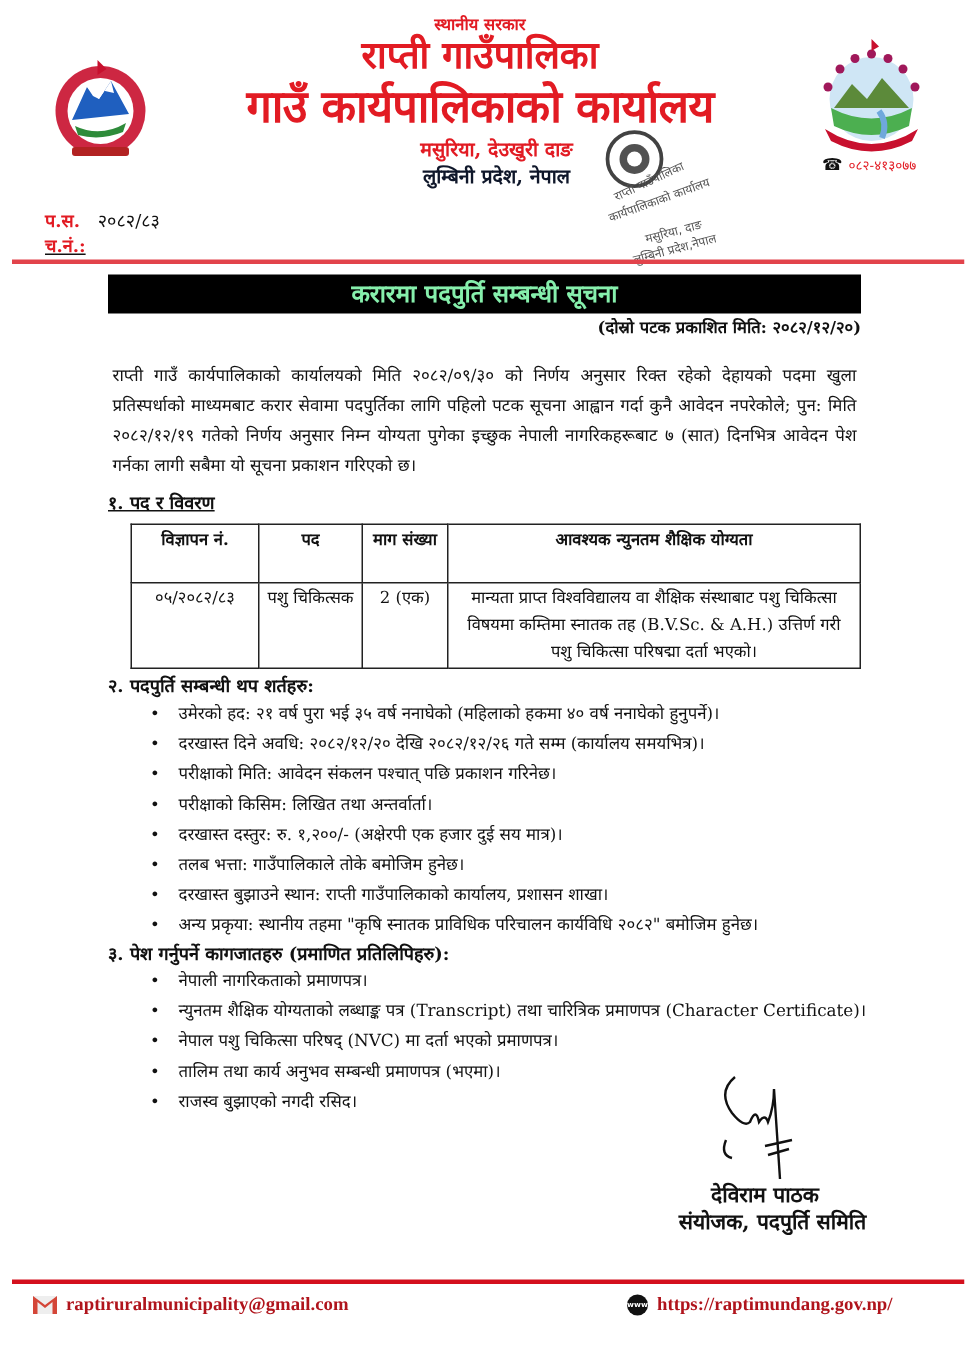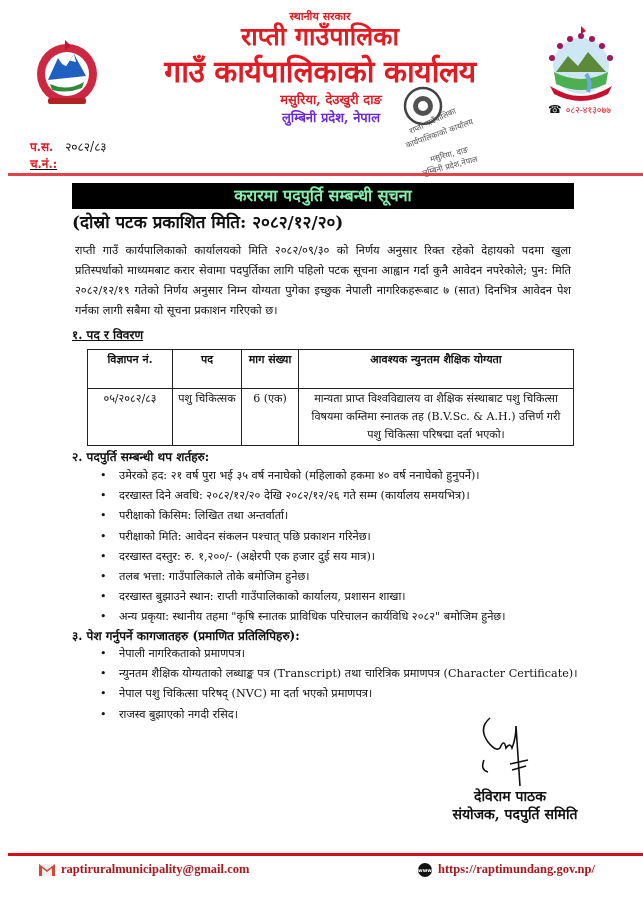--- a/index.html
+++ b/index.html
@@ -11,40 +11,40 @@
   .logo-left { left: 24px; top: 36px; width: 86px; height: 74px; }
   .logo-right { left: 542px; top: 26px; width: 78px; height: 80px; }
 
   .lh-center { position: absolute; left: 100px; width: 440px; text-align: center; color: #e21b23; }
   .lh-gov { top: 8px; font-size: 11px; font-weight: bold; }
   .lh-name { top: 22px; font-size: 25px; font-weight: bold; line-height: 30px; }
   .lh-office { top: 54px; font-size: 30px; font-weight: bold; line-height: 36px; letter-spacing: -0.5px; }
   .lh-addr1 { position: absolute; left: 236px; top: 90px; width: 190px; text-align: center;
               color: #e21b23; font-size: 13px; font-weight: bold; }
   .lh-addr2 { position: absolute; left: 236px; top: 108px; width: 190px; text-align: center;
-              color: #6d28d9; font-size: 13px; font-weight: bold; }
+              color: #0f172a; font-size: 13px; font-weight: bold; }
 
   .phone { position: absolute; left: 548px; top: 103px; font-size: 9px; color: #e21b23;
            display: flex; align-items: center; gap: 4px; }
   .phone .ico { color: #111; font-size: 11px; }
 
   .ref { position: absolute; left: 30px; font-size: 12px; }
   .ref .lbl { color: #e21b23; font-weight: bold; margin-right: 8px; }
   .ref-ps { top: 138px; }
   .ref-cn { top: 155px; text-decoration: underline; }
 
   .stamp { position: absolute; left: 393px; top: 82px; width: 98px; height: 98px; opacity: 0.85; }
 
   .head-rule { position: absolute; left: 8px; right: 0; top: 173px; height: 3px; background: #e2434b; }
 
   
   .title-bar { position: absolute; left: 72px; top: 183px; width: 502px; height: 26px; background: #000;
                color: #86efac; text-align: center; font-size: 16px; font-weight: bold; line-height: 26px; }
-  .subtitle { position: absolute; left: 72px; top: 210px; width: 502px; text-align: left;
-              font-size: 17px; font-weight: bold; }
+  .subtitle { position: absolute; left: 72px; top: 210px; width: 502px; text-align: right;
+              font-size: 11px; font-weight: bold; }
 
   
   .body-para { position: absolute; left: 75px; top: 241px; width: 496px; font-size: 11.3px;
                line-height: 20px; text-align: justify; }
   .sec { position: absolute; left: 72px; font-size: 12px; font-weight: bold; }
   .sec1 { top: 326px; text-decoration: underline; }
   .sec2 { top: 448px; }
   .sec3 { top: 627px; }
 
   table.posts { position: absolute; left: 87px; top: 349px; width: 487px; border-collapse: collapse;
@@ -65,21 +65,21 @@
   .sig { position: absolute; left: 470px; top: 708px; width: 80px; height: 80px; }
   .sig-name { position: absolute; left: 440px; top: 786px; width: 140px; text-align: center;
               font-size: 14px; font-weight: bold; }
   .sig-role { position: absolute; left: 440px; top: 804px; width: 150px; text-align: center;
               font-size: 14px; font-weight: bold; }
 
   
   .foot-rule { position: absolute; left: 8px; right: 0; top: 853px; height: 3px; background: #d4101d; }
   .foot-item { position: absolute; top: 862px; display: flex; align-items: center; gap: 6px;
                font-family: "Liberation Serif", serif; font-weight: bold; font-size: 12.5px; color: #b0141c; }
-  .foot-email { left: 39px; }
+  .foot-email { left: 22px; }
   .foot-web { left: 418px; }
   .gm { width: 16px; height: 12px; }
   .www { width: 14px; height: 14px; border-radius: 50%; background: #111; color: #fff; font-size: 5px;
          display: flex; align-items: center; justify-content: center; font-family: "DejaVu Sans", sans-serif; }
 </style>
 </head>
 <body>
 
 <svg class="logo logo-left" viewBox="0 0 86 74">
   <circle cx="43" cy="38" r="30" fill="#c8102e" opacity="0.9"></circle>
@@ -156,43 +156,44 @@
       <th class="c1">विज्ञापन नं.</th>
       <th class="c2">पद</th>
       <th class="c3">माग संख्या</th>
       <th>आवश्यक न्युनतम शैक्षिक योग्यता</th>
     </tr>
   </thead>
   <tbody>
     <tr>
       <td>०५/२०८२/८३</td>
       <td>पशु चिकित्सक</td>
-      <td>6 (एक)</td>
+      <td>2 (एक)</td>
       <td>मान्यता प्राप्त विश्वविद्यालय वा शैक्षिक संस्थाबाट पशु चिकित्सा विषयमा कम्तिमा स्नातक तह (B.V.Sc. &amp; A.H.) उत्तिर्ण गरी पशु चिकित्सा परिषद्मा दर्ता भएको।</td>
     </tr>
   </tbody>
 </table>
 
 <div class="sec sec2">२. पदपुर्ति सम्बन्धी थप शर्तहरु:</div>
 <ul class="bul bul2">
   <li>उमेरको हद: २१ वर्ष पुरा भई ३५ वर्ष ननाघेको (महिलाको हकमा ४० वर्ष ननाघेको हुनुपर्ने)।</li>
   <li>दरखास्त दिने अवधि: २०८२/१२/२० देखि २०८२/१२/२६ गते सम्म (कार्यालय समयभित्र)।</li>
+  <li>परीक्षाको मिति: आवेदन संकलन पश्चात् पछि प्रकाशन गरिनेछ।</li>
   <li>परीक्षाको किसिम: लिखित तथा अन्तर्वार्ता।</li>
-  <li>परीक्षाको मिति: आवेदन संकलन पश्चात् पछि प्रकाशन गरिनेछ।</li>
   <li>दरखास्त दस्तुर: रु. १,२००/- (अक्षेरपी एक हजार दुई सय मात्र)।</li>
   <li>तलब भत्ता: गाउँपालिकाले तोके बमोजिम हुनेछ।</li>
   <li>दरखास्त बुझाउने स्थान: राप्ती गाउँपालिकाको कार्यालय, प्रशासन शाखा।</li>
   <li>अन्य प्रकृया: स्थानीय तहमा "कृषि स्नातक प्राविधिक परिचालन कार्यविधि २०८२" बमोजिम हुनेछ।</li>
 </ul>
 
 <div class="sec sec3">३. पेश गर्नुपर्ने कागजातहरु (प्रमाणित प्रतिलिपिहरु):</div>
 <ul class="bul bul3">
   <li>नेपाली नागरिकताको प्रमाणपत्र।</li>
   <li>न्युनतम शैक्षिक योग्यताको लब्धाङ्क पत्र (Transcript) तथा चारित्रिक प्रमाणपत्र (Character Certificate)।</li>
   <li>नेपाल पशु चिकित्सा परिषद् (NVC) मा दर्ता भएको प्रमाणपत्र।</li>
+  <li>तालिम तथा कार्य अनुभव सम्बन्धी प्रमाणपत्र (भएमा)।</li>
   <li>राजस्व बुझाएको नगदी रसिद।</li>
 </ul>
 
 <svg class="sig" viewBox="0 0 80 80">
   <path d="M20,10 Q8,20 18,34 Q26,44 30,40 Q34,30 36,40 Q40,34 42,40 Q46,30 46,18 L50,78" stroke="#111" stroke-width="1.6" fill="none"></path>
   <path d="M14,52 Q10,62 18,64" stroke="#111" stroke-width="1.6" fill="none"></path>
   <path d="M40,56 L58,52 M42,62 L56,58" stroke="#111" stroke-width="1.6" fill="none"></path>
 </svg>
 <div class="sig-name">देविराम पाठक</div>
 <div class="sig-role">संयोजक, पदपुर्ति समिति</div>

